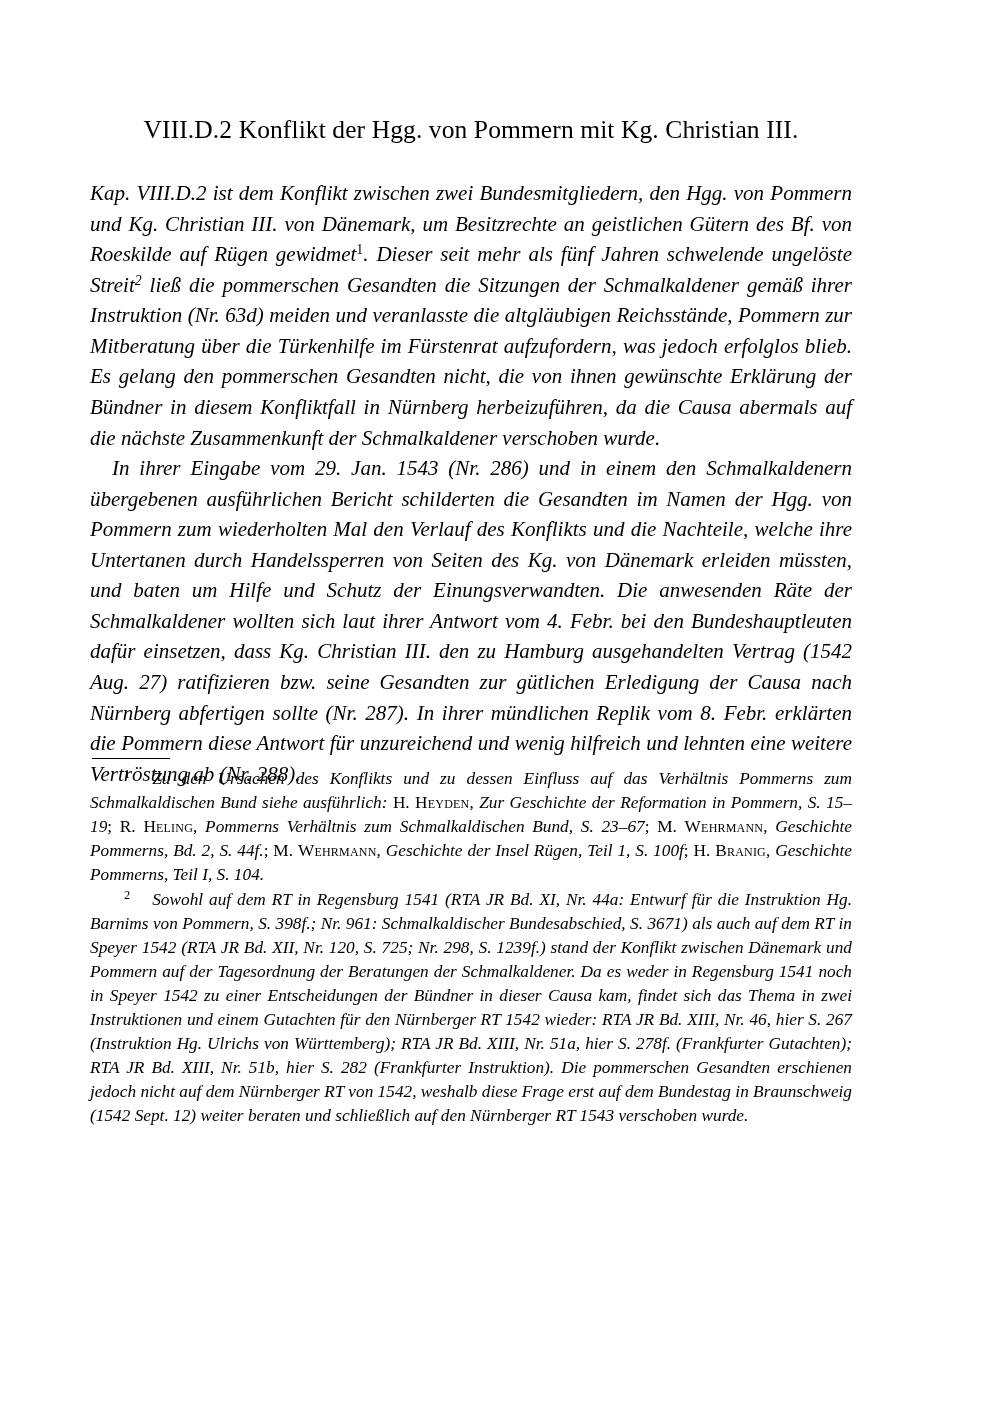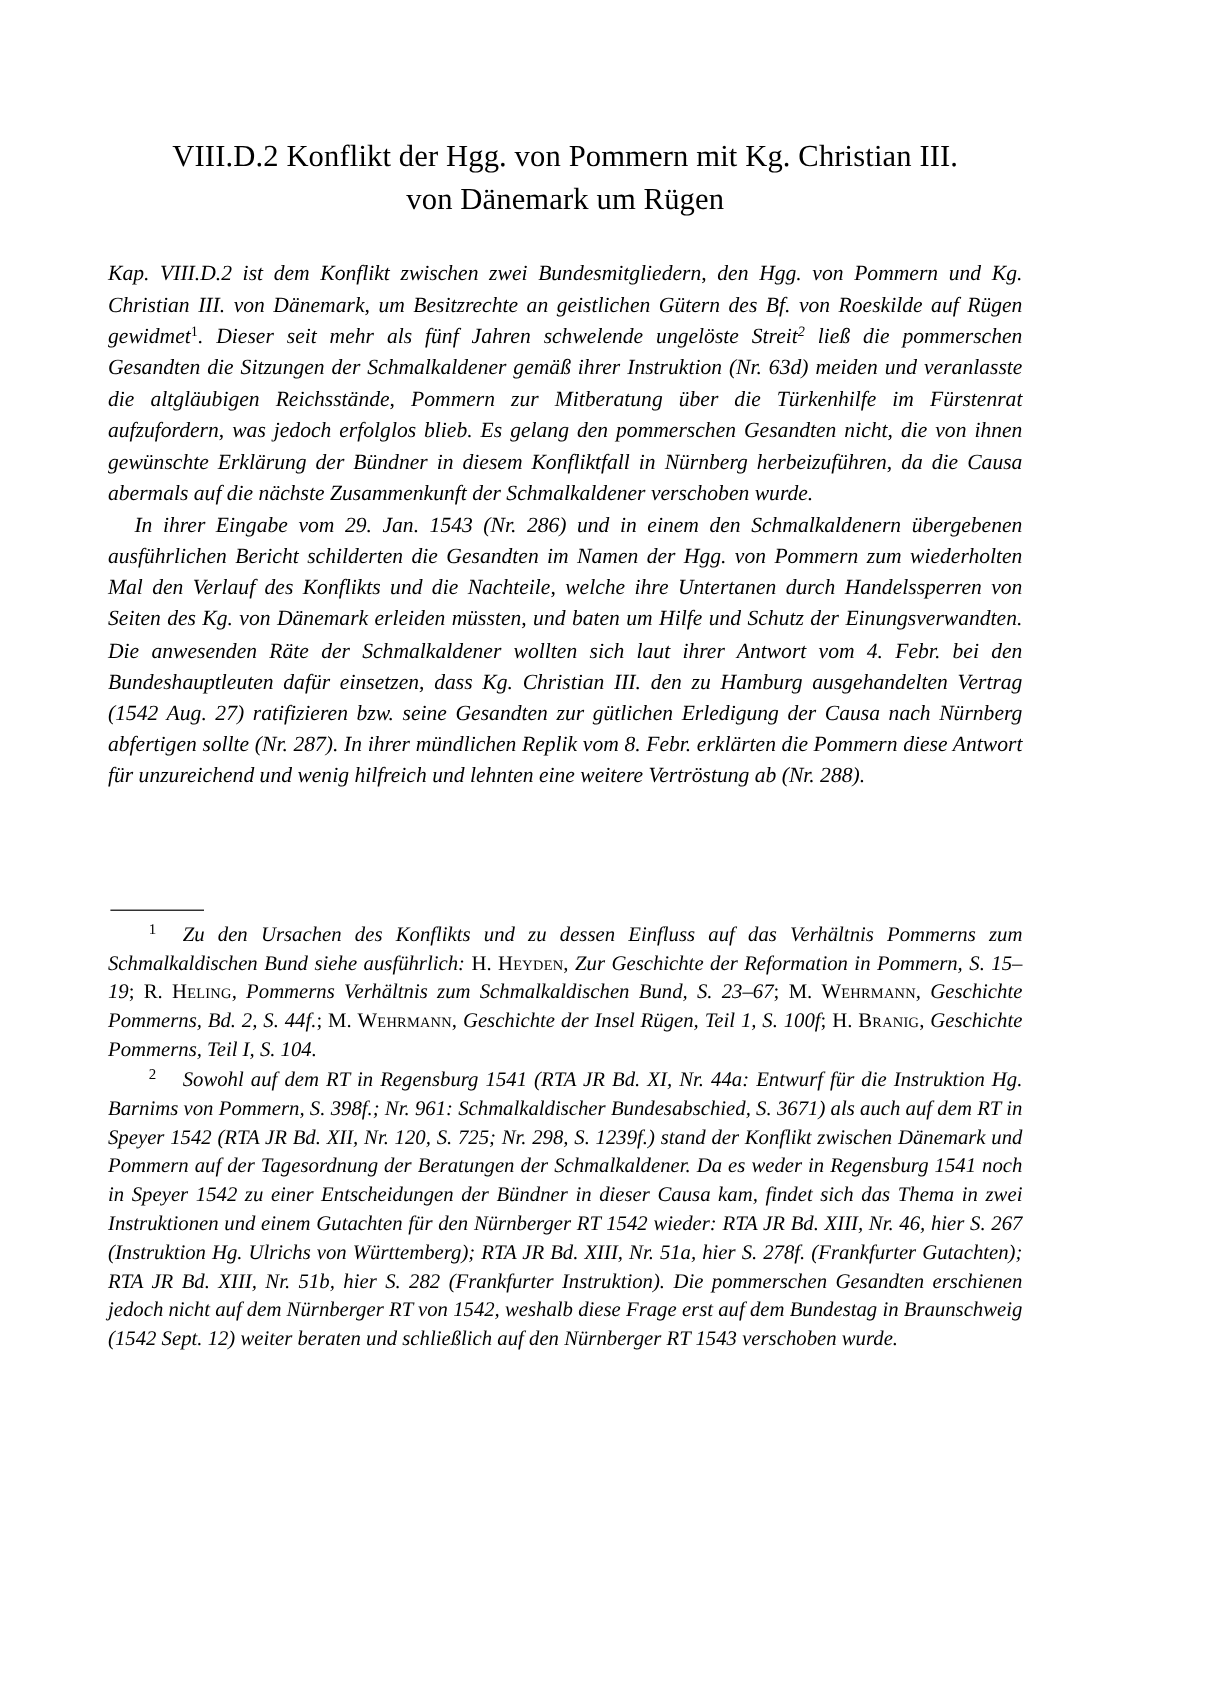--- a/index.html
+++ b/index.html
@@ -31,21 +31,21 @@
     font-weight: normal;
     line-height: 1.42;
     text-align: center;
     letter-spacing: 0.1px;
   }
 
   
   .body-section {
     margin-top: 30px;
     font-style: italic;
-    font-size: 18px;
+    font-size: 21px;
     line-height: 1.455;
     text-align: justify;
     text-justify: inter-word;
     hyphens: none;
   }
   .body-par {
     margin: 0;
     text-align: justify;
   }
   .body-par.indented {
@@ -104,21 +104,20 @@
 </style>
 </head>
 <body>
 
 <div class="page">
 
   <div class="text-block">
 
     <h1 class="chapter-title">
       <span>VIII.D.2 Konflikt der Hgg. von Pommern mit Kg. Christian III.</span><br>
-      <span>von Dänemark um Rügen</span>
     </h1>
 
     <div class="body-section">
 
       <p class="body-par"><span>Kap. VIII.D.2 ist dem Konflikt zwischen zwei Bundesmitgliedern, den Hgg. von Pommern und Kg. Christian III. von Dänemark, um Besitzrechte an geistlichen Gütern des Bf. von Roeskilde auf Rügen gewidmet</span><span class="fn-ref">1</span><span>. Dieser seit mehr als fünf Jahren schwelende ungelöste Streit</span><span class="fn-ref-ital">2</span><span> ließ die pommerschen Gesandten die Sitzungen der Schmalkaldener gemäß ihrer Instruktion (Nr. 63d) meiden und veranlasste die altgläubigen Reichsstände, Pommern zur Mitberatung über die Türkenhilfe im Fürstenrat aufzufordern, was jedoch erfolglos blieb. Es gelang den pommerschen Gesandten nicht, die von ihnen gewünschte Erklärung der Bündner in diesem Konfliktfall in Nürnberg herbeizuführen, da die Causa abermals auf die nächste Zusammenkunft der Schmalkaldener verschoben wurde.</span></p>
 
       <p class="body-par indented">In ihrer Eingabe vom 29. Jan. 1543 (Nr. 286) und in einem den Schmalkaldenern übergebenen ausführlichen Bericht schilderten die Gesandten im Namen der Hgg. von Pommern zum wiederholten Mal den Verlauf des Konflikts und die Nachteile, welche ihre Untertanen durch Handelssperren von Seiten des Kg. von Dänemark erleiden müssten, und baten um Hilfe und Schutz der Einungsverwandten. Die anwesenden Räte der Schmalkaldener wollten sich laut ihrer Antwort vom 4. Febr. bei den Bundeshauptleuten dafür einsetzen, dass Kg. Christian III. den zu Hamburg ausgehandelten Vertrag (1542 Aug. 27) ratifizieren bzw. seine Gesandten zur gütlichen Erledigung der Causa nach Nürnberg abfertigen sollte (Nr. 287). In ihrer mündlichen Replik vom 8. Febr. erklärten die Pommern diese Antwort für unzureichend und wenig hilfreich und lehnten eine weitere Vertröstung ab (Nr. 288).</p>
 
     </div>
   </div>

